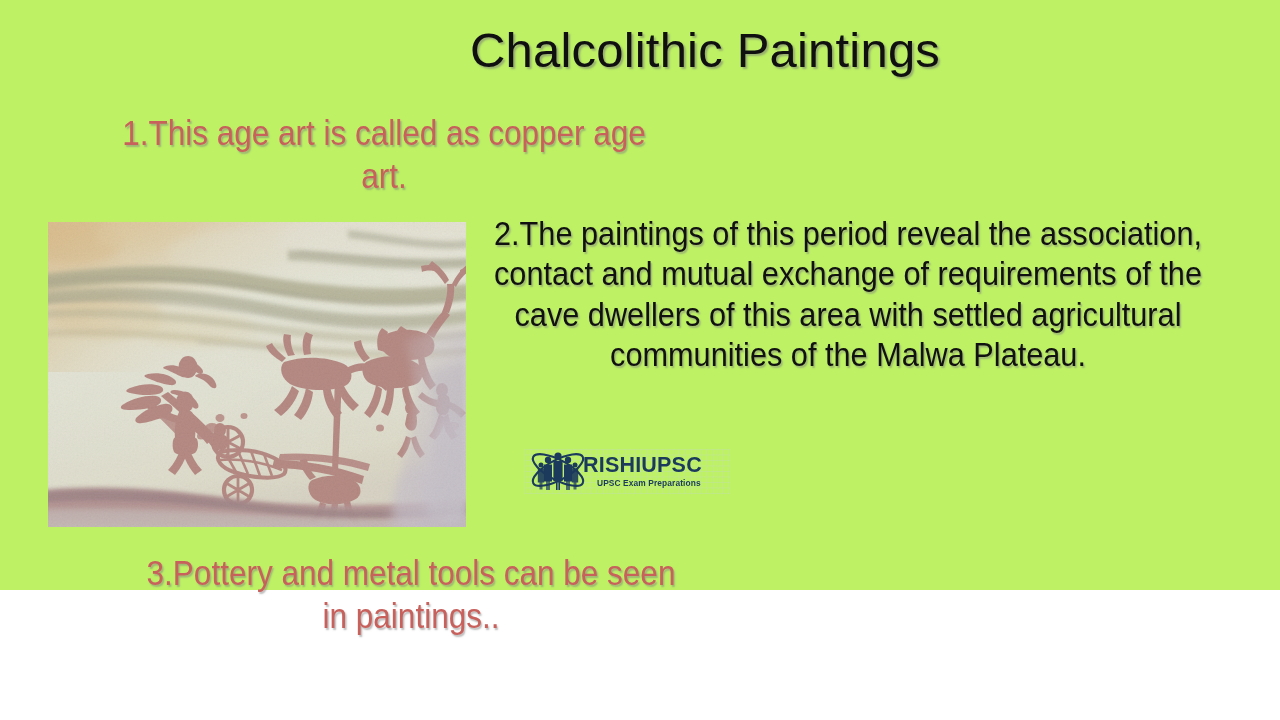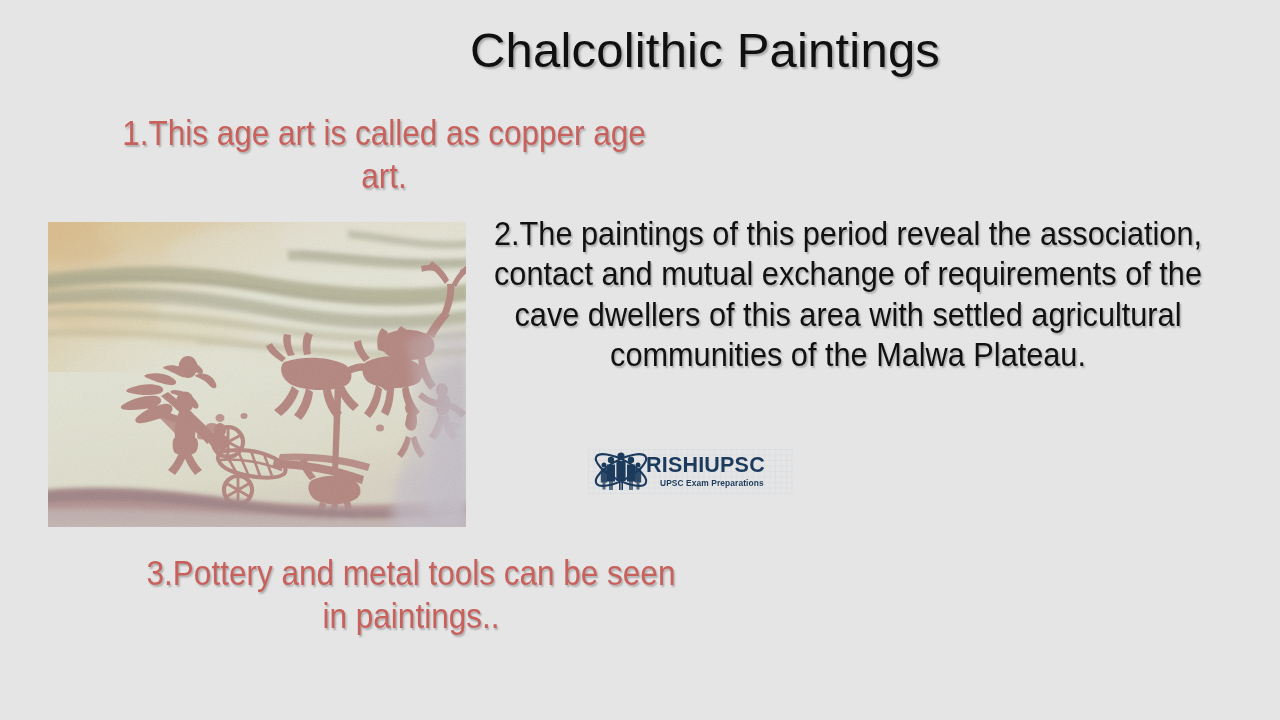--- a/index.html
+++ b/index.html
@@ -4,22 +4,22 @@
 <style>
   * { margin:0; padding:0; box-sizing:border-box; }
   html, body {
     width:1280px; height:720px;
     background:#ffffff;
     overflow:hidden;
     font-family:"Liberation Sans", sans-serif;
   }
   #slide {
     position:relative;
-    width:1280px; height:720px;
-    background:#e5e5e5;
+    width:1280px; height:590px;
+    background:#bef264;
   }
 
   
   #slide-title {
     position:absolute;
     left:0; top:22px;
     width:1280px;
     text-align:center;
     font-family:"Liberation Sans", sans-serif;
     font-size:49px;
@@ -71,21 +71,21 @@
     left:48px; top:222px;
     width:418px; height:305px;
     overflow:hidden;
     background:#cfc9ac;
   }
   #rock-art svg { display:block; width:100%; height:100%; }
 
   
   #watermark-logo {
     position:absolute;
-    left:588px; top:449px;
+    left:525px; top:449px;
     width:205px; height:45px;
   }
   #watermark-logo svg { display:block; width:100%; height:100%; }
 </style>
 </head>
 <body>
 
 <div id="slide">
 
   <div id="slide-title">Chalcolithic Paintings</div>

